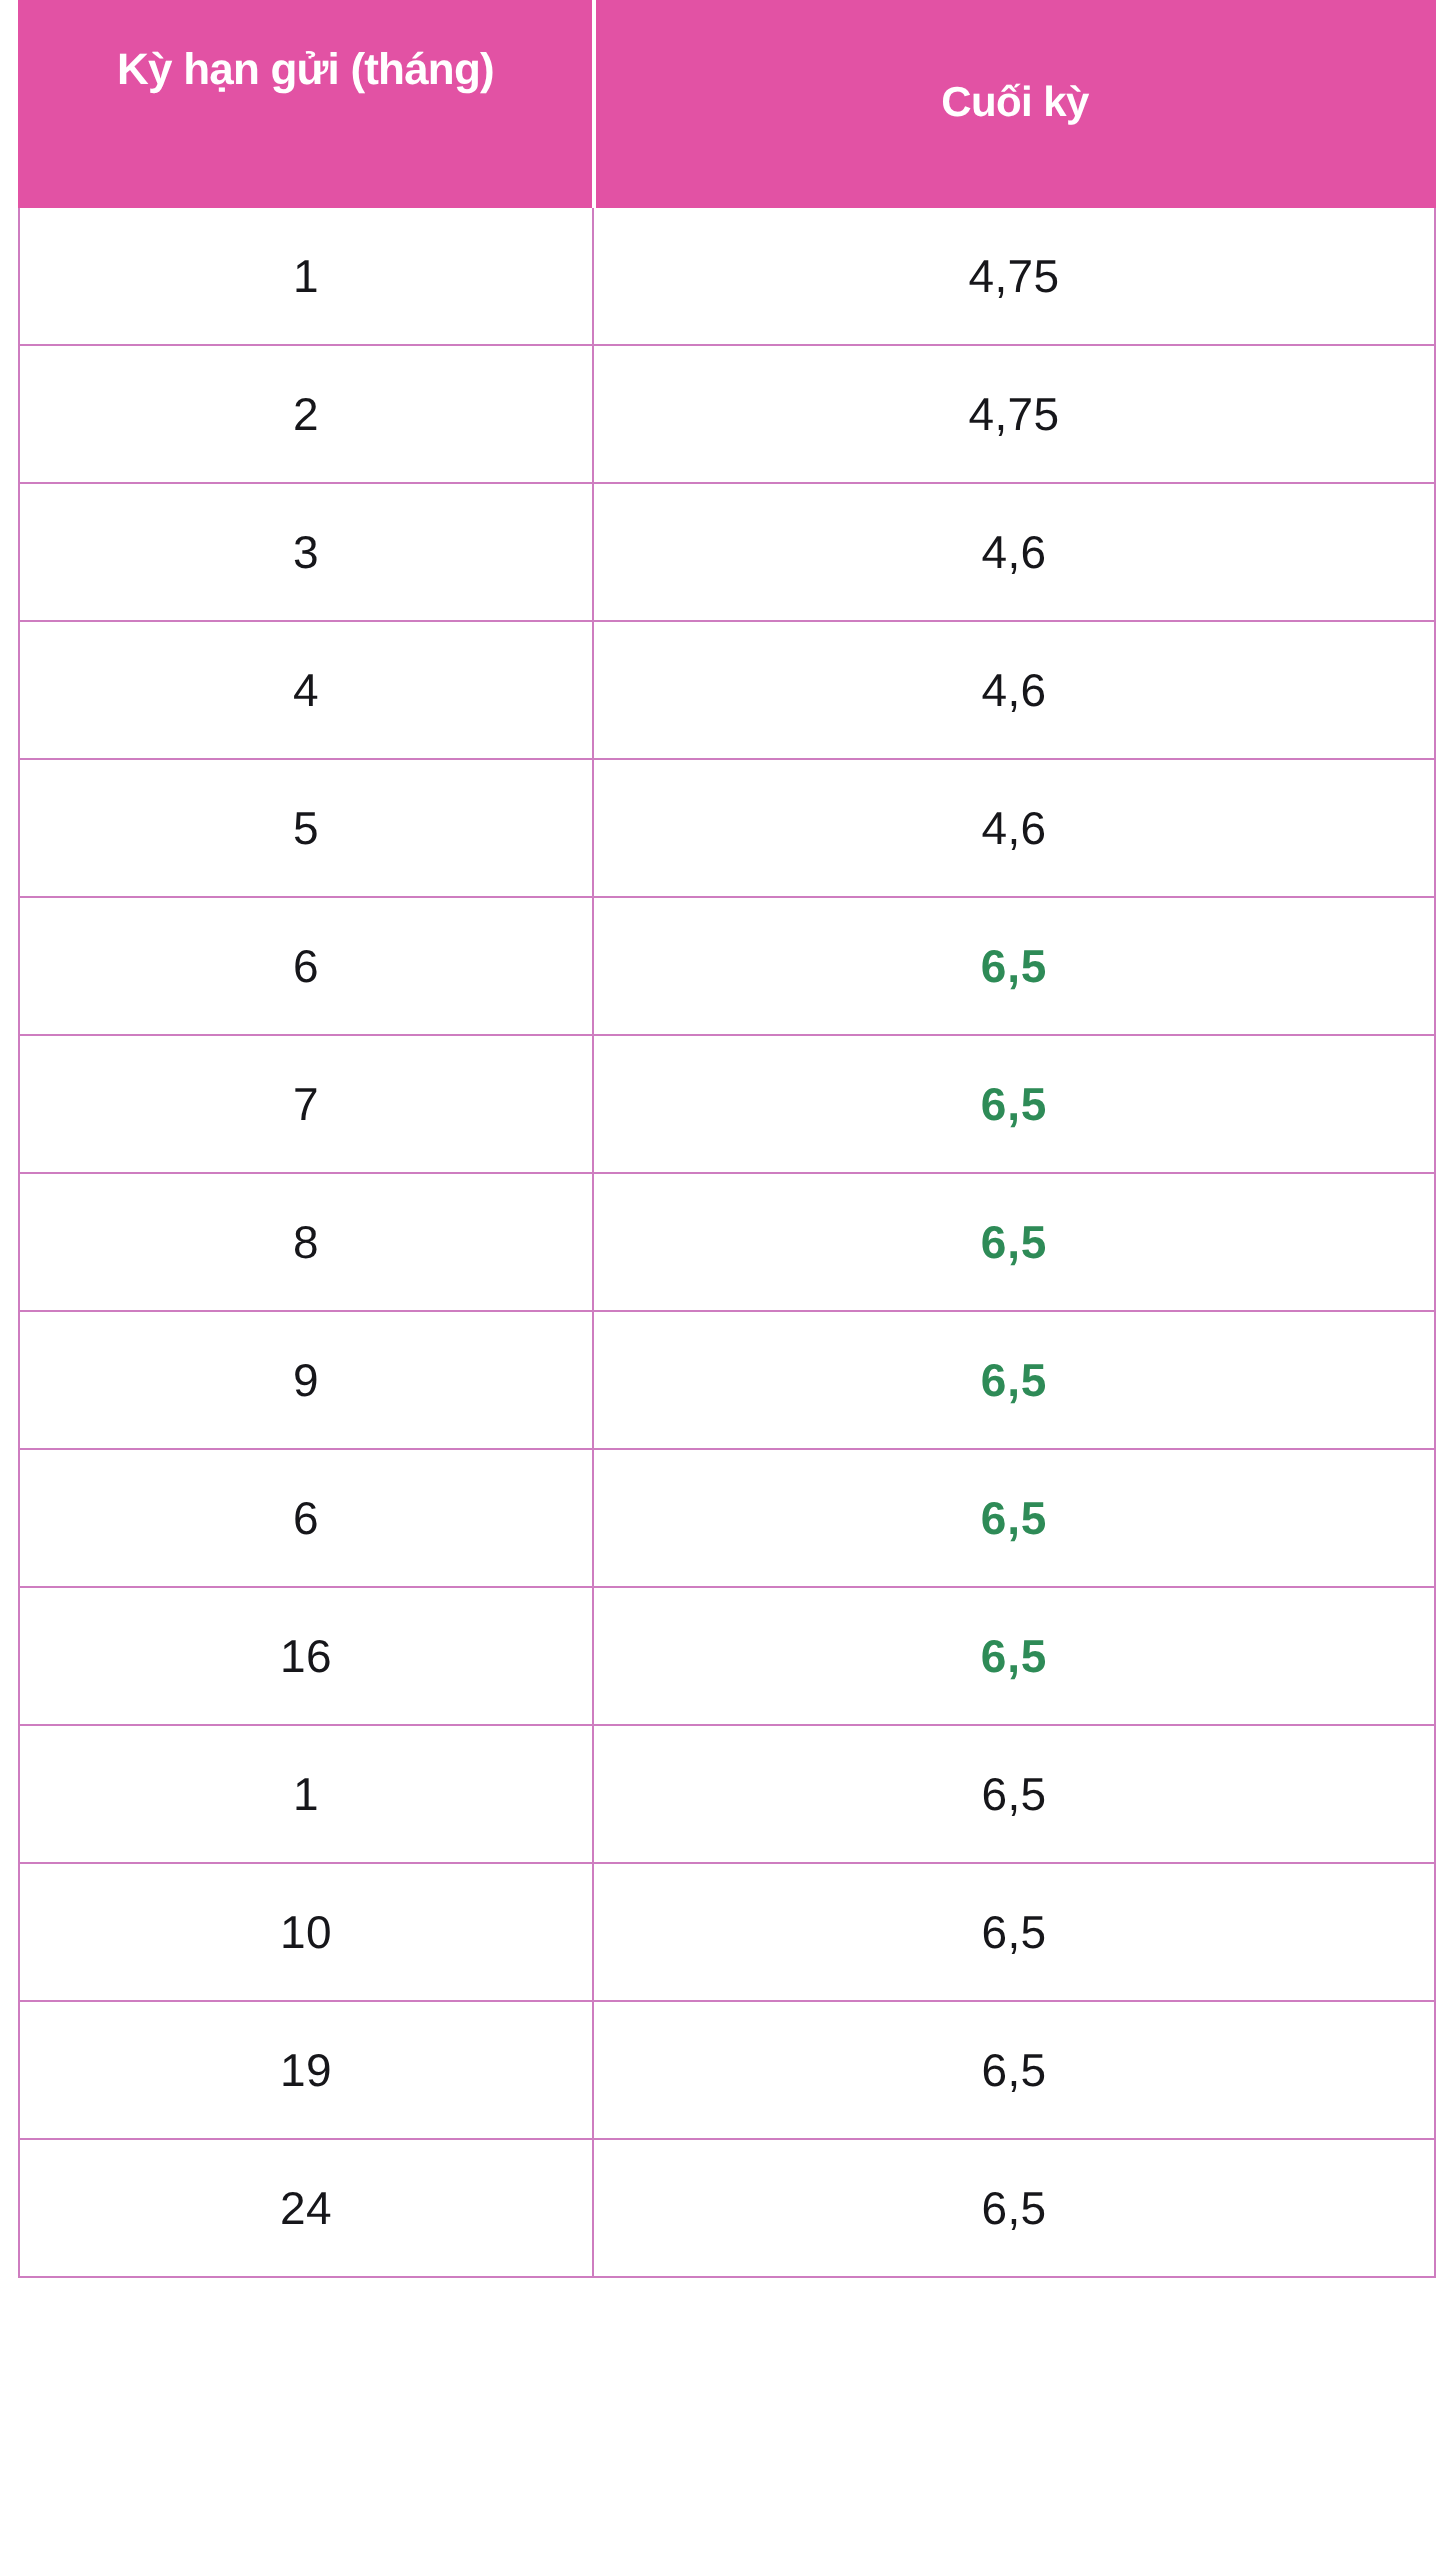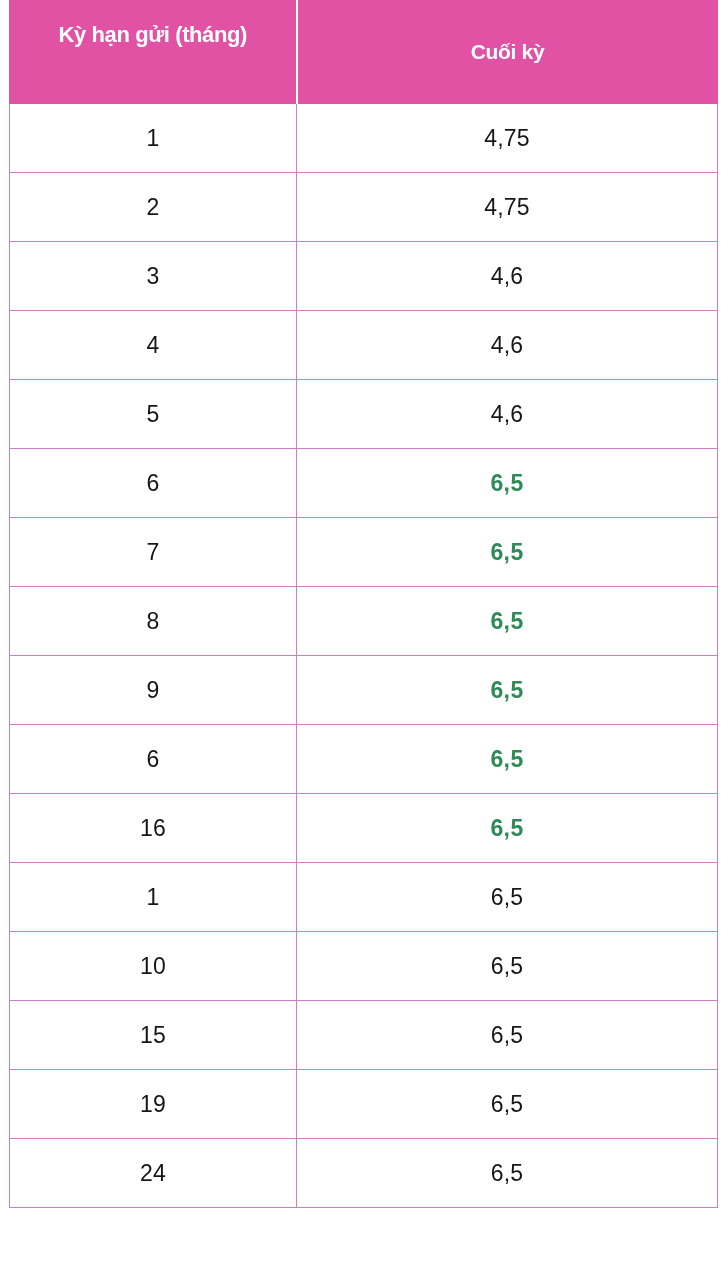--- a/index.html
+++ b/index.html
@@ -194,24 +194,20 @@
         </tr>
         <tr>
           <td class="term-cell">1</td>
           <td class="value-cell">6,5</td>
         </tr>
         <tr>
           <td class="term-cell">10</td>
           <td class="value-cell">6,5</td>
         </tr>
         <tr>
-          <td class="term-cell">15</td>
-          <td class="value-cell">6,5</td>
-        </tr>
-        <tr>
           <td class="term-cell">19</td>
           <td class="value-cell">6,5</td>
         </tr>
         <tr>
           <td class="term-cell">24</td>
           <td class="value-cell">6,5</td>
         </tr>
       </tbody>
   </table>
 

